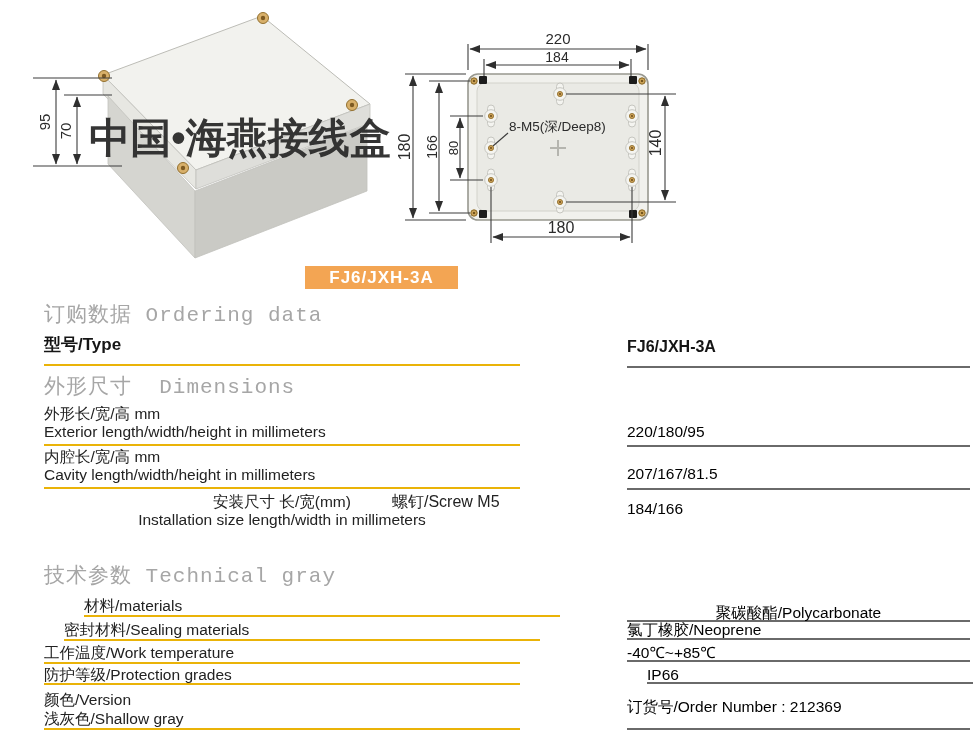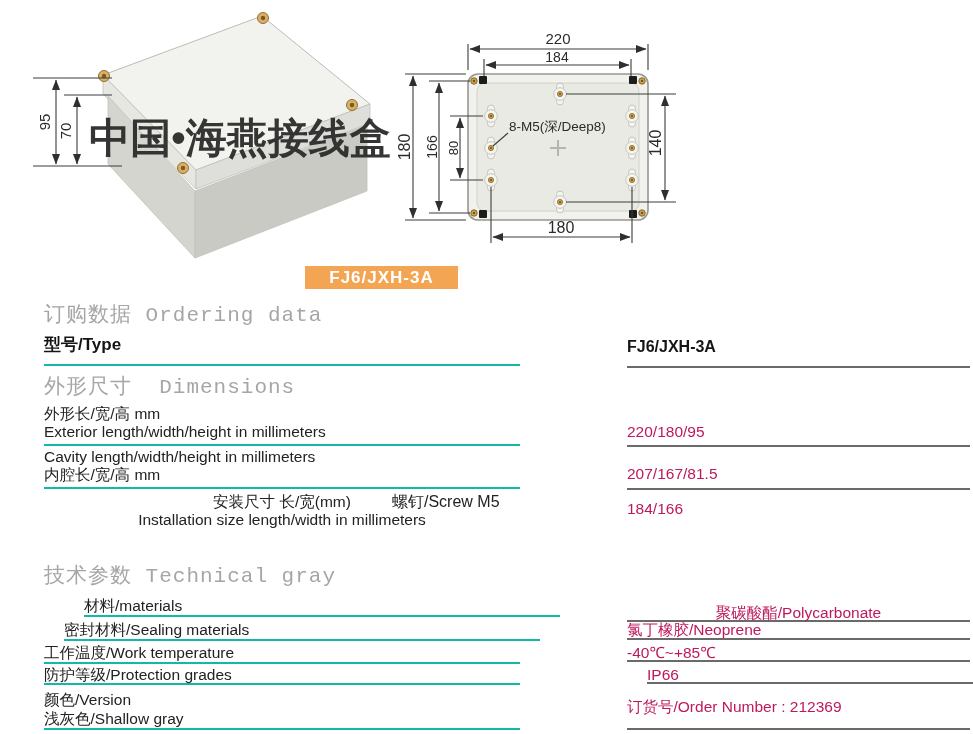--- a/index.html
+++ b/index.html
@@ -2,22 +2,22 @@
 <html><head>
 <meta charset="utf-8">
 <style>
   html,body{margin:0;padding:0;background:#ffffff;}
   #page{position:relative;width:973px;height:734px;background:#ffffff;overflow:hidden;
         font-family:"Liberation Sans",sans-serif;color:#1e1e1e;}
   svg text{font-family:"Liberation Sans",sans-serif;fill:#2b2b2b;}
   .sec-title{position:absolute;left:44px;font-family:"Liberation Mono","DejaVu Sans Mono",monospace;
              font-size:21px;color:#a6a6a6;letter-spacing:1px;white-space:pre;}
   .lrow{position:absolute;left:44px;width:476px;font-size:15.5px;color:#222;line-height:18px;}
-  .lrow.rule{border-bottom:2px solid #14b8a6;}
-  .vrow{position:absolute;left:627px;width:343px;font-size:15.5px;color:#be185d;line-height:18px;}
+  .lrow.rule{border-bottom:2px solid #eab308;}
+  .vrow{position:absolute;left:627px;width:343px;font-size:15.5px;color:#000000;line-height:18px;}
   .vrow.rule{border-bottom:2px solid #6a6a6a;}
   #row-type{top:336px;height:28px;font-size:17px;font-weight:bold;color:#151515;}
   #val-type{top:338px;height:28px;font-size:16px;font-weight:bold;color:#151515;}
   #row-ext{top:405px;height:39px;}
   #row-cav{top:448px;height:39px;}
   #row-inst{top:493px;height:38px;text-align:center;}
   #screw-note{position:absolute;left:348px;top:0;font-size:16px;}
   #val-ext{top:423px;height:22px;}
   #val-cav{top:465px;height:23px;}
   #val-inst{top:500px;height:22px;}
@@ -218,22 +218,22 @@
 
   <div id="h-dimensions" class="sec-title">外形尺寸  Dimensions</div>
 
   <div id="row-ext" class="lrow rule">
     <div>外形长/宽/高 mm</div>
     <div>Exterior length/width/height in millimeters</div>
   </div>
   <div id="val-ext" class="vrow rule">220/180/95</div>
 
   <div id="row-cav" class="lrow rule">
+    <div>内腔长/宽/高 mm</div>
     <div>Cavity length/width/height in millimeters</div>
-    <div>内腔长/宽/高 mm</div>
   </div>
   <div id="val-cav" class="vrow rule">207/167/81.5</div>
 
   <div id="row-inst" class="lrow">
     <div>安装尺寸  长/宽(mm)</div>
     <div>Installation size length/width in millimeters</div>
     <span id="screw-note">螺钉/Screw M5</span>
   </div>
   <div id="val-inst" class="vrow">184/166</div>
 

